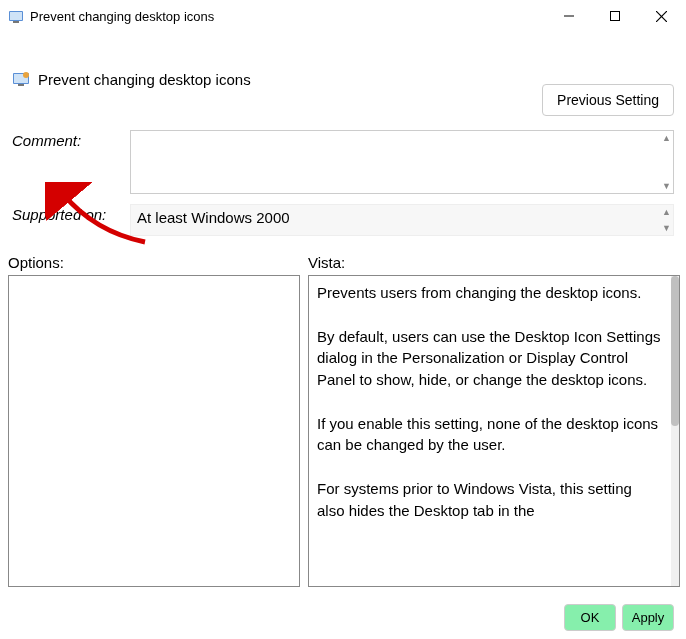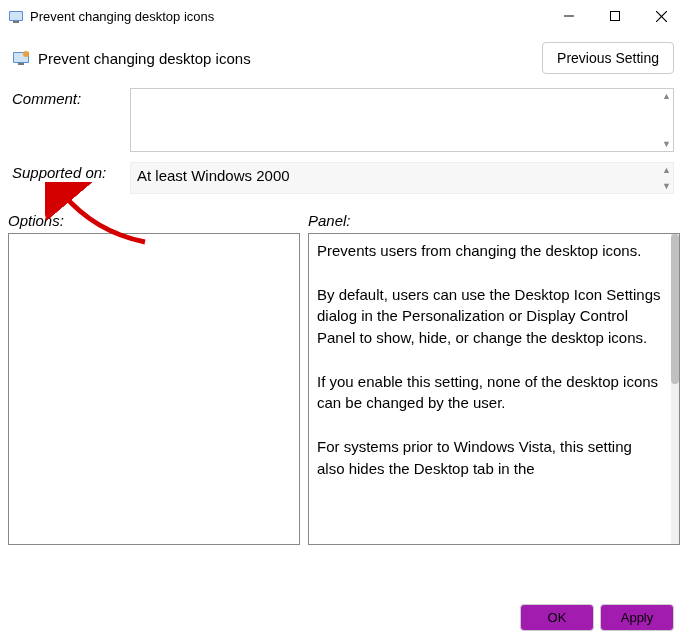--- a/index.html
+++ b/index.html
@@ -43,20 +43,21 @@
     }
     .page-title { flex: 1; font-size: 15px; }
     .nav-btn {
       border: 1px solid #ccc;
       background: #fff;
       border-radius: 4px;
       padding: 7px 14px;
       font-size: 14px;
       cursor: pointer;
       margin-left: 6px;
+      margin-top: 42px;
     }
     
     .main {
       display: flex;
       padding: 4px 12px 0 12px;
       gap: 0;
     }
     .left-col {
       width: 160px;
       padding-top: 4px;
@@ -103,21 +104,20 @@
     .scroll-caret {
       position: absolute; right: 2px;
       font-size: 9px; color: #888;
     }
     .scroll-caret.up { top: 2px; }
     .scroll-caret.down { bottom: 2px; }
     
     .labels-row {
       display: flex;
       padding: 8px 12px 4px 8px;
-      font-style: italic;
     }
     .labels-row .lbl-options { width: 300px; font-size: 15px; }
     .labels-row .lbl-help { font-size: 15px; }
     .panels-row {
       display: flex;
       padding: 0 6px 0 8px;
       gap: 8px;
     }
     .options-panel {
       width: 292px;
@@ -156,25 +156,25 @@
     
     .footer {
       position: absolute;
       bottom: 8px;
       right: 12px;
       display: flex;
       gap: 6px;
     }
     .footer-btn {
       border: 1px solid #ccc;
-      background: #a21caf;
+      background: #86efac;
       border-radius: 4px;
       padding: 5px 0;
       font-size: 13px;
-      width: 74px;
+      width: 52px;
       cursor: pointer;
       text-align: center;
     }
     
     .arrow-annotation {
       position: absolute;
       left: 45px;
       top: 182px;
       pointer-events: none;
     }
@@ -239,21 +239,21 @@
         <span>At least Windows 2000</span>
         <span class="scroll-caret up">▲</span>
         <span class="scroll-caret down">▼</span>
       </div>
     </div>
   </div>
 </div>
 
 <div class="labels-row">
   <div class="lbl-options">Options:</div>
-  <div class="lbl-help">Panel:</div>
+  <div class="lbl-help">Vista:</div>
 </div>
 
 <div class="panels-row">
   <div class="options-panel"></div>
   <div class="help-panel">
     <div class="help-text">Prevents users from changing the desktop icons.
 
 By default, users can use the Desktop Icon Settings dialog in the Personalization or Display Control Panel to show, hide, or change the desktop icons.
 
 If you enable this setting, none of the desktop icons can be changed by the user.

